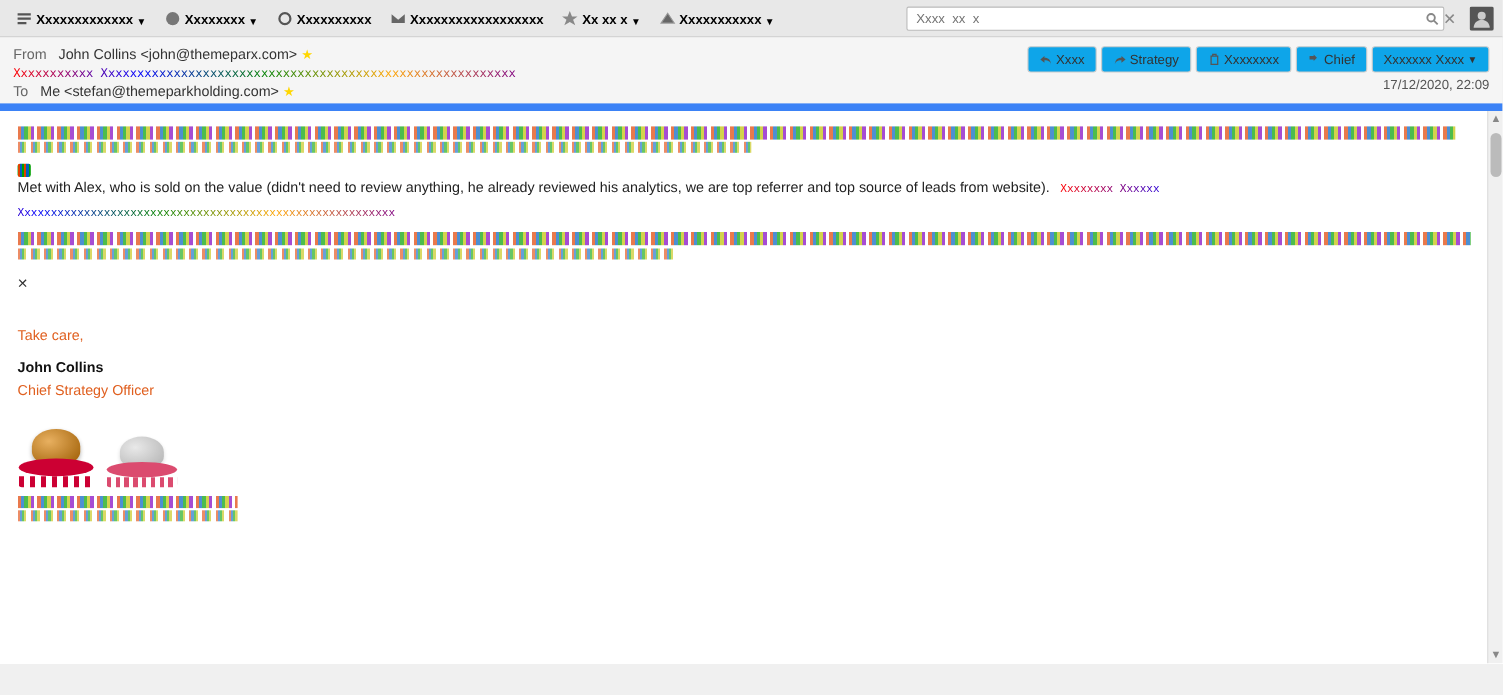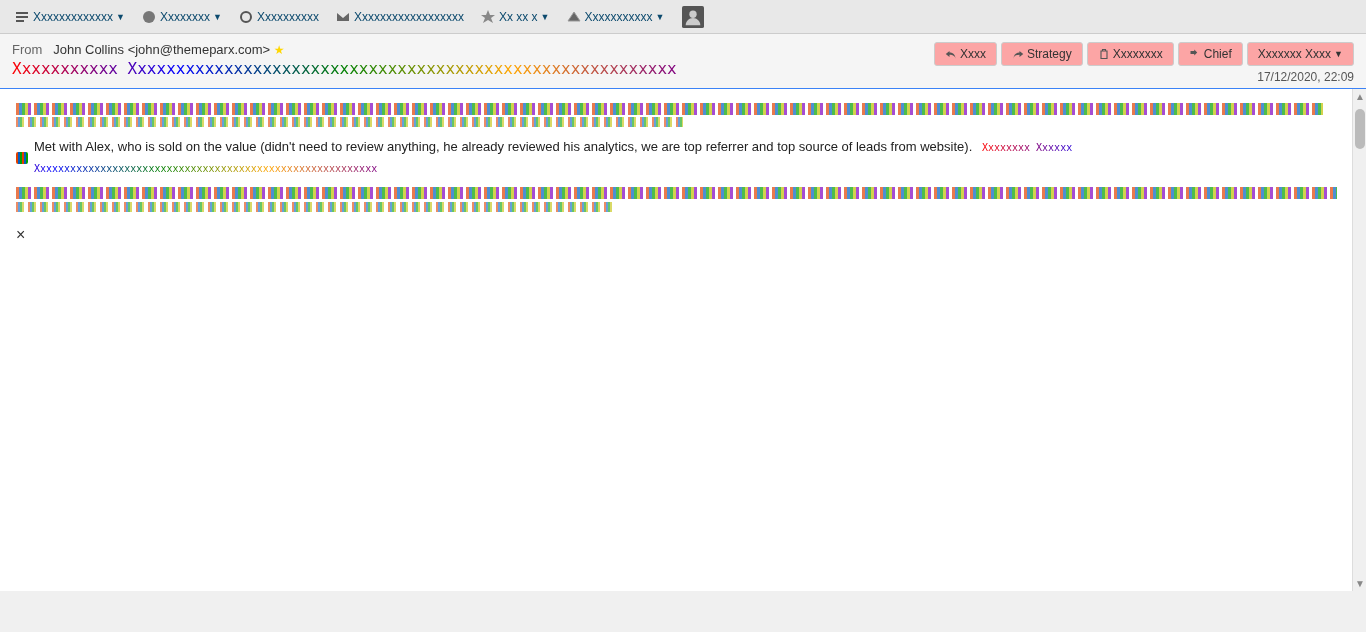--- a/index.html
+++ b/index.html
@@ -17,29 +17,30 @@
       display: flex;
       align-items: center;
       background: #e8e8e8;
       border-bottom: 1px solid #ccc;
       padding: 4px 8px;
       height: 34px;
       gap: 4px;
     }
     .toolbar-btn {
       display: flex;
-      align-items: center;
+      align-items: flex-end;
       gap: 3px;
       padding: 3px 6px;
       background: none;
       border: none;
       cursor: pointer;
       font-size: 12px;
-      color: #0c4a6e;
+      color: #000000;
       border-radius: 2px;
+      font-weight: bold;
     }
     .toolbar-icon {
       width: 16px;
       height: 16px;
       display: inline-block;
     }
     .toolbar-search {
       flex: 1;
       max-width: 500px;
       margin-left: auto;
@@ -56,21 +57,21 @@
     }
     .toolbar-right {
       margin-left: 8px;
       display: flex;
       align-items: center;
     }
 
     
     .email-header {
       background: #f5f5f5;
-      border-bottom: 1px solid #3b82f6;
+      border-bottom: 7px solid #3b82f6;
       padding: 0;
     }
     .email-from {
       font-size: 13px;
       color: #333;
       margin-bottom: 2px;
     }
     .email-from span.label { color: #666; }
     .email-from span.name { font-weight: normal; }
     .email-subject-row {
@@ -82,21 +83,21 @@
       font-size: 13px;
       color: #333;
     }
     .email-to-row span.label { color: #666; }
     .star { color: gold; font-size: 12px; }
     .action-btn {
       display: flex;
       align-items: center;
       gap: 3px;
       padding: 4px 10px;
-      background: #fca5a5;
+      background: #0ea5e9;
       border: 1px solid #ccc;
       border-radius: 3px;
       cursor: pointer;
       font-size: 12px;
       color: #333;
     }
 
     .header-top-row {
       display: flex;
       align-items: flex-start;
@@ -122,21 +123,21 @@
 
     .email-body {
       padding: 12px 16px;
       font-size: 13px;
       color: #222;
       line-height: 1.6;
     }
 
     .garbled-inline {
       font-family: monospace;
-      font-size: 16px;
+      font-size: 11px;
       color: transparent;
       background: linear-gradient(90deg, red, blue, green, orange, purple);
       background-clip: text;
       -webkit-background-clip: text;
     }
 
     .signature {
       margin-top: 24px;
     }
     .signature .takecare {
@@ -264,20 +265,31 @@
     <span style="font-size:9px;">▼</span>
   </button>
   <button class="toolbar-btn">
     <svg class="toolbar-icon" viewBox="0 0 16 16">
       <polygon points="2,12 8,3 14,12" fill="#666" stroke="#999" stroke-width="1"></polygon>
     </svg>
     <span>Xxxxxxxxxxx</span>
     <span style="font-size:9px;">▼</span>
   </button>
 
+  <div class="toolbar-search">
+    <input type="text" placeholder="Xxxx  xx  x" style="">
+    <svg width="14" height="14" style="margin-left:-18px; color:#888;" viewBox="0 0 16 16">
+      <circle cx="7" cy="7" r="4" fill="none" stroke="#888" stroke-width="2"></circle>
+      <line x1="10" y1="10" x2="14" y2="14" stroke="#888" stroke-width="2"></line>
+    </svg>
+    <svg width="12" height="12" style="margin-left:4px; cursor:pointer;" viewBox="0 0 16 16">
+      <line x1="3" y1="3" x2="13" y2="13" stroke="#888" stroke-width="2"></line>
+      <line x1="13" y1="3" x2="3" y2="13" stroke="#888" stroke-width="2"></line>
+    </svg>
+  </div>
 
   <div class="toolbar-right">
     <svg width="22" height="22" viewBox="0 0 24 24">
       <rect x="0" y="0" width="24" height="24" fill="#555" rx="2"></rect>
       <circle cx="12" cy="9" r="4" fill="#ccc"></circle>
       <path d="M4 21c0-4.4 3.6-8 8-8s8 3.6 8 8" fill="#ccc"></path>
     </svg>
   </div>
 </div>
 
@@ -286,20 +298,27 @@
     <div class="header-top-left">
       <div class="email-from">
         <span class="label">From</span>
         &nbsp;
         <span class="name">John Collins</span>
         &lt;<span>john@themeparx.com</span>&gt;
         <span class="star">★</span>
       </div>
       <div class="email-subject-row">
         <span class="garbled-inline">Xxxxxxxxxxx Xxxxxxxxxxxxxxxxxxxxxxxxxxxxxxxxxxxxxxxxxxxxxxxxxxxxxxxxx</span>
+      </div>
+      <div class="email-to-row">
+        <span class="label">To</span>
+        &nbsp;
+        <span>Me</span>
+        &lt;<span>stefan@themeparkholding.com</span>&gt;
+        <span class="star">★</span>
       </div>
     </div>
     <div class="header-top-right">
       <div style="display:flex; gap:4px;">
         <button class="action-btn">
           <svg width="12" height="12" viewBox="0 0 16 16">
             <path d="M6 4L1 8l5 4V9c5 0 8 2 8 6 0-6-3-9-8-9V4z" fill="#555"></path>
           </svg>
           <span>Xxxx</span>
         </button>
@@ -332,36 +351,91 @@
 </div>
 
 <div class="email-body-wrapper">
   <div class="email-body">
 
     <div class="pattern-block" style="width: 98%; height: 12px; margin-bottom: 2px;"></div>
     <div class="pattern-block-sm" style="width: 50%;"></div>
 
     <div style="margin: 10px 0;">
 
-      <div style="display:flex; align-items:center; margin-bottom: 8px;">
+      <div style="display:flex; align-items:flex-start; margin-bottom: 8px; flex-direction: column;">
         <div style="display:flex; gap:4px; margin-right:6px; flex-shrink:0;">
           <div style="width:12px; height:12px; background: repeating-linear-gradient(90deg, #e04000, #e04000 2px, #0060c0 2px, #0060c0 4px, #00a000 4px, #00a000 6px); border-radius:2px;"></div>
         </div>
         <div>
           <span>Met with Alex, who is sold on the value (didn't need to review anything, he already reviewed his analytics, we are top referrer and top source of leads from website).</span>
           <span class="garbled-inline" style="margin-left:6px; font-size:10px;">Xxxxxxxx Xxxxxx Xxxxxxxxxxxxxxxxxxxxxxxxxxxxxxxxxxxxxxxxxxxxxxxxxxxxxxxxx</span>
         </div>
       </div>
 
       <div class="pattern-block" style="width: 99%; height: 12px; margin: 3px 0;"></div>
       <div class="pattern-block-sm" style="width: 45%;"></div>
     </div>
 
     <div class="x-mark">×</div>
 
+    <div class="signature">
+      <div class="takecare">Take care,</div>
+      <div class="name">John Collins</div>
+      <div class="title">Chief Strategy Officer</div>
+
+      <div class="logo-area">
+
+        <div class="logo-hat">
+          <div style="
+            width: 44px; height: 32px;
+            background: radial-gradient(ellipse at 35% 35%, #e8b060, #9b5a00);
+            border-radius: 50% 50% 35% 35%;
+            position: relative; top: 5px;
+            box-shadow: 0 2px 4px rgba(0,0,0,0.3);
+          "></div>
+          <div style="
+            width: 68px; height: 16px;
+            background: #cc0033;
+            border-radius: 50%;
+            position: relative; z-index: 1;
+          "></div>
+          <div style="
+            width: 68px; height: 10px;
+            background: repeating-linear-gradient(90deg, #cc0033 0px, #cc0033 5px, #fff 5px, #fff 10px);
+            border-radius: 0 0 3px 3px;
+          "></div>
+        </div>
+
+        <div class="logo-hat2">
+          <div style="
+            width: 40px; height: 28px;
+            background: radial-gradient(ellipse at 35% 35%, #e0e0e0, #909090);
+            border-radius: 50% 50% 35% 35%;
+            position: relative; top: 5px;
+            box-shadow: 0 2px 4px rgba(0,0,0,0.2);
+          "></div>
+          <div style="
+            width: 64px; height: 14px;
+            background: #cc0033;
+            border-radius: 50%;
+            position: relative; z-index: 1;
+          "></div>
+          <div style="
+            width: 64px; height: 9px;
+            background: repeating-linear-gradient(90deg, #cc0033 0px, #cc0033 4px, #fff 4px, #fff 8px);
+            border-radius: 0 0 3px 3px;
+          "></div>
+        </div>
+      </div>
+
+      <div class="bottom-pattern">
+        <div class="pattern-block" style="width: 200px; height: 11px;"></div>
+        <div class="pattern-block-sm" style="width: 200px;"></div>
+      </div>
+    </div>
   </div>
 
   <div style="
     position: absolute; right: 0; top: 0; width: 14px; height: 100%;
     background: #f0f0f0; border-left: 1px solid #ddd;
   ">
     <div style="
       position: absolute; top: 20px; right: 1px; width: 10px; height: 40px;
       background: #bbb; border-radius: 5px;
     "></div>

